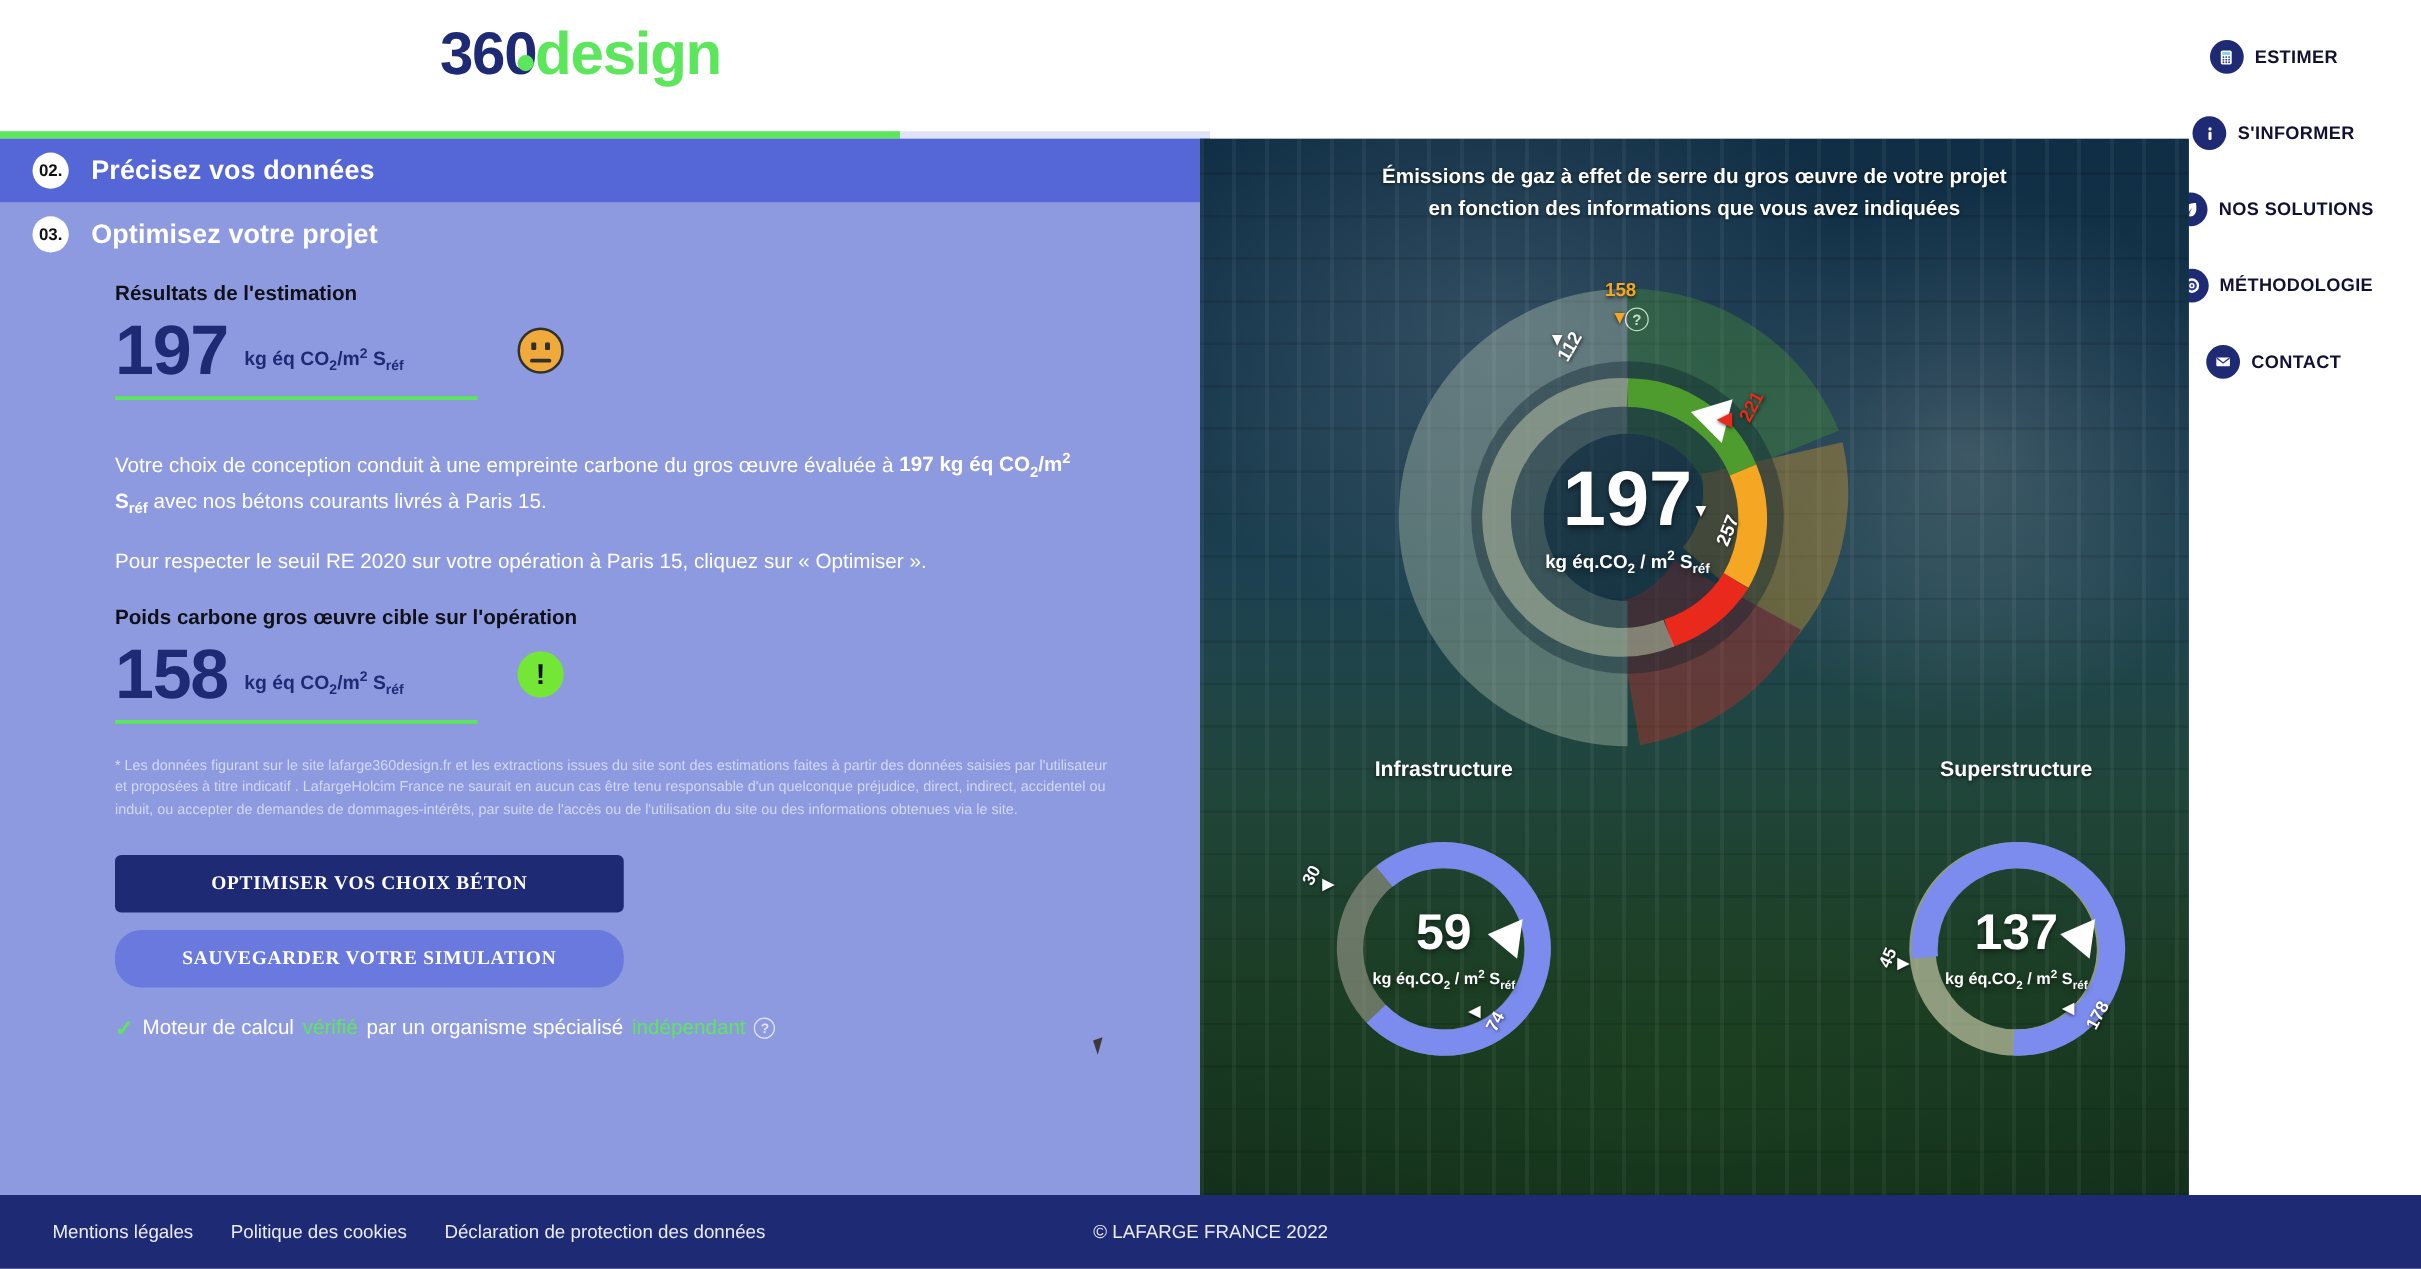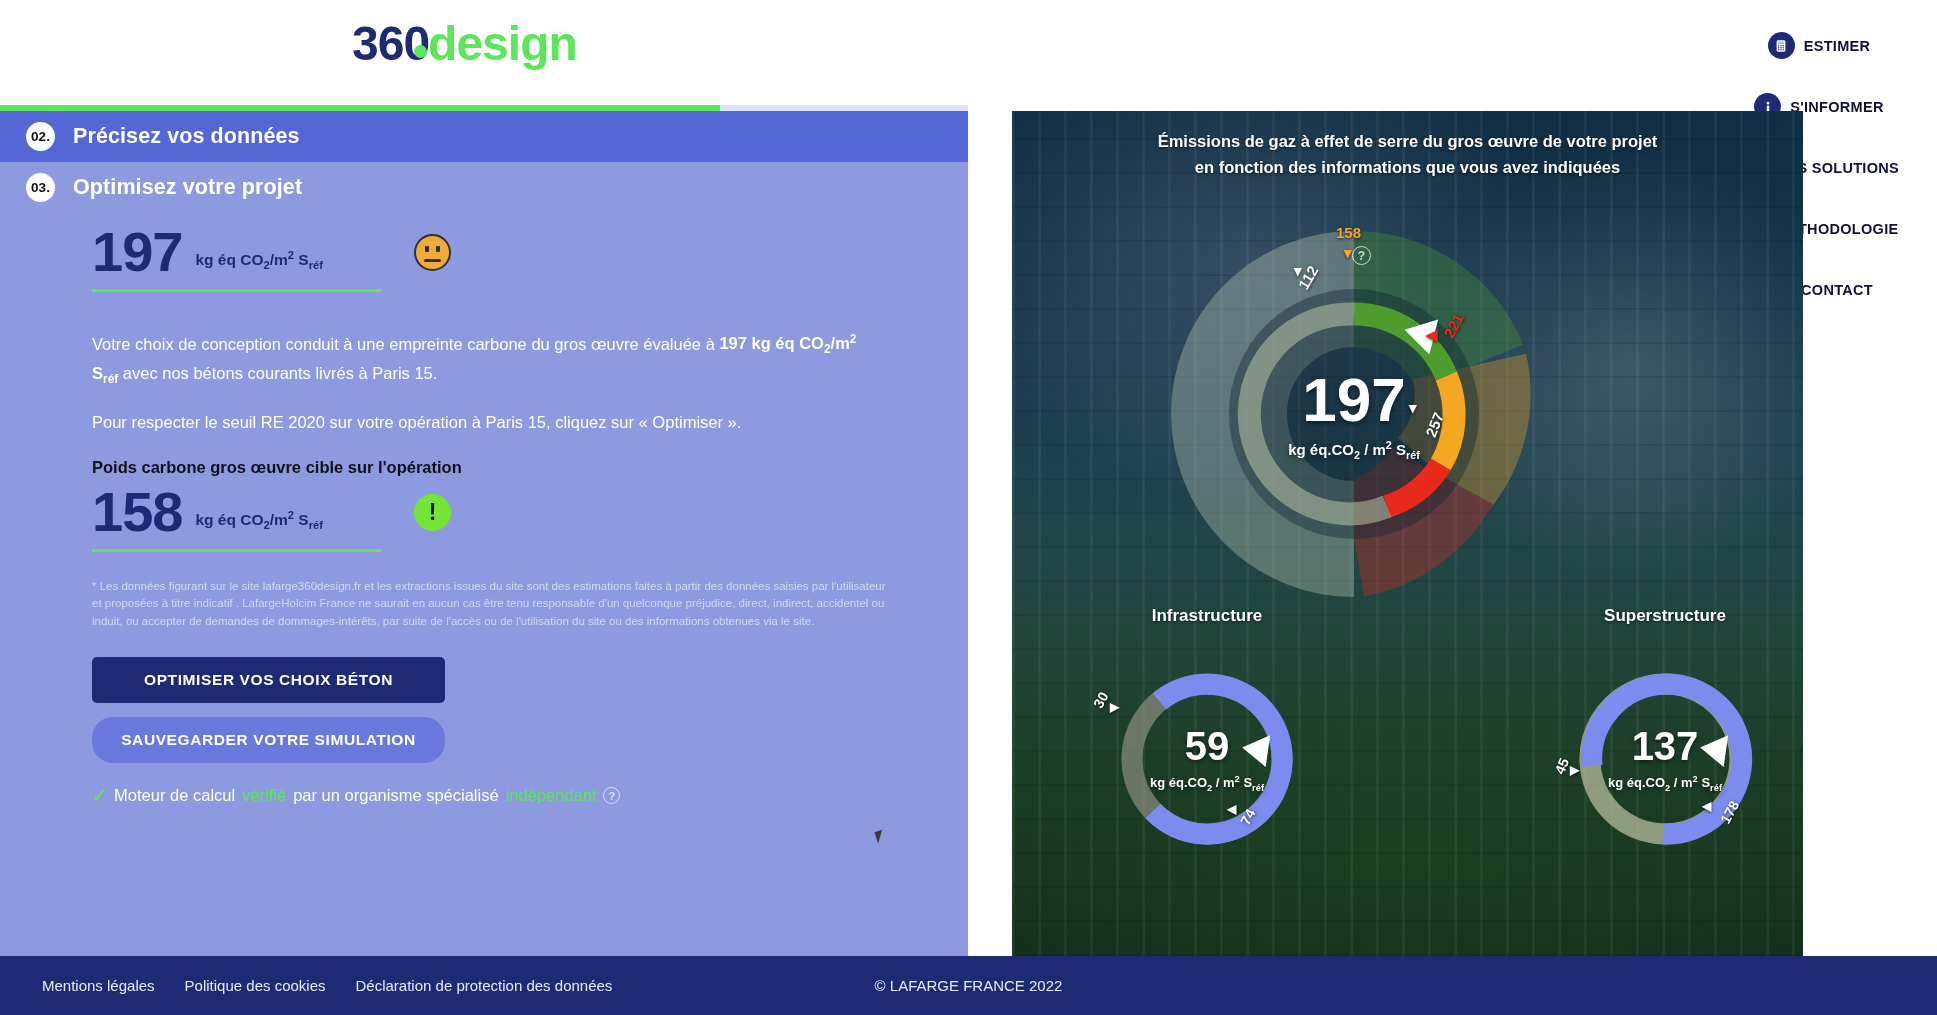--- a/index.html
+++ b/index.html
@@ -127,44 +127,44 @@
   .body-text b { font-weight: 700; color: #ffffff; }
   .body-text + .body-text { margin-top: 20px; }
 
   .disclaimer {
     width: 800px; color: #d3d8f3; font-size: 11.5px;
     line-height: 1.55; margin-top: 26px;
   }
 
   .btn {
     display: flex; align-items: center; justify-content: center;
-    width: 353px; height: 46px; border-radius: 5px;
+    width: 407px; height: 46px; border-radius: 5px;
     color: #ffffff; font-size: 15.5px; font-weight: 700;
     letter-spacing: 0.6px; cursor: pointer; border: none;
-    font-family: Liberation Sans, sans-serif;
+    font-family: Liberation Serif, serif;
   }
   .btn-primary { background: #1f2a75; margin-top: 26px; }
   .btn-secondary { background: #6979dd; margin-top: 14px; border-radius: 21px; }
 
   .verified {
     display: flex; align-items: center; gap: 7px;
     margin-top: 22px; font-size: 16.5px; color: #ffffff;
   }
   .verified .chk { color: #5ce65c; font-weight: 700; font-size: 18px; }
   .verified .grn { color: #5ce65c; }
   .help-circle {
     display: inline-flex; align-items: center; justify-content: center;
     width: 17px; height: 17px; border-radius: 50%;
     border: 1.4px solid #e2e6f8; color: #e2e6f8;
     font-size: 11px; font-weight: 600; cursor: pointer;
   }
 
   
   .right-panel {
-    position: absolute; left: 1012px; top: 111px;
+    position: absolute; left: 960px; top: 111px;
     width: 791px; height: 845px;
     overflow: hidden;
     background: #0f2c3a;
   }
   .photo-bg {
     position: absolute; inset: 0;
     background:
       radial-gradient(ellipse 55% 40% at 30% 18%, rgba(150,170,180,.48), transparent 70%),
       radial-gradient(ellipse 40% 35% at 78% 30%, rgba(185,195,190,.42), transparent 72%),
       radial-gradient(ellipse 70% 30% at 50% 88%, rgba(46,96,40,.62), transparent 78%),
@@ -321,20 +321,21 @@
     <span class="step-badge">02.</span>
     <span class="step-title">Précisez vos données</span>
   </div>
   <div class="step step-3">
     <span class="step-badge">03.</span>
     <span class="step-title">Optimisez votre projet</span>
   </div>
 
   <div class="content">
 
+    <div class="section-head">Résultats de l'estimation</div>
 
     <div class="result-block">
       <div class="result-row">
         <span class="result-number">197</span>
         <span class="result-unit">kg éq CO<sub>2</sub>/m<sup>2</sup> S<sub>réf</sub></span>
       </div>
       <div class="result-underline"></div>
       <div class="emoji-neutral">
         <span class="emoji-mouth"></span>
       </div>

